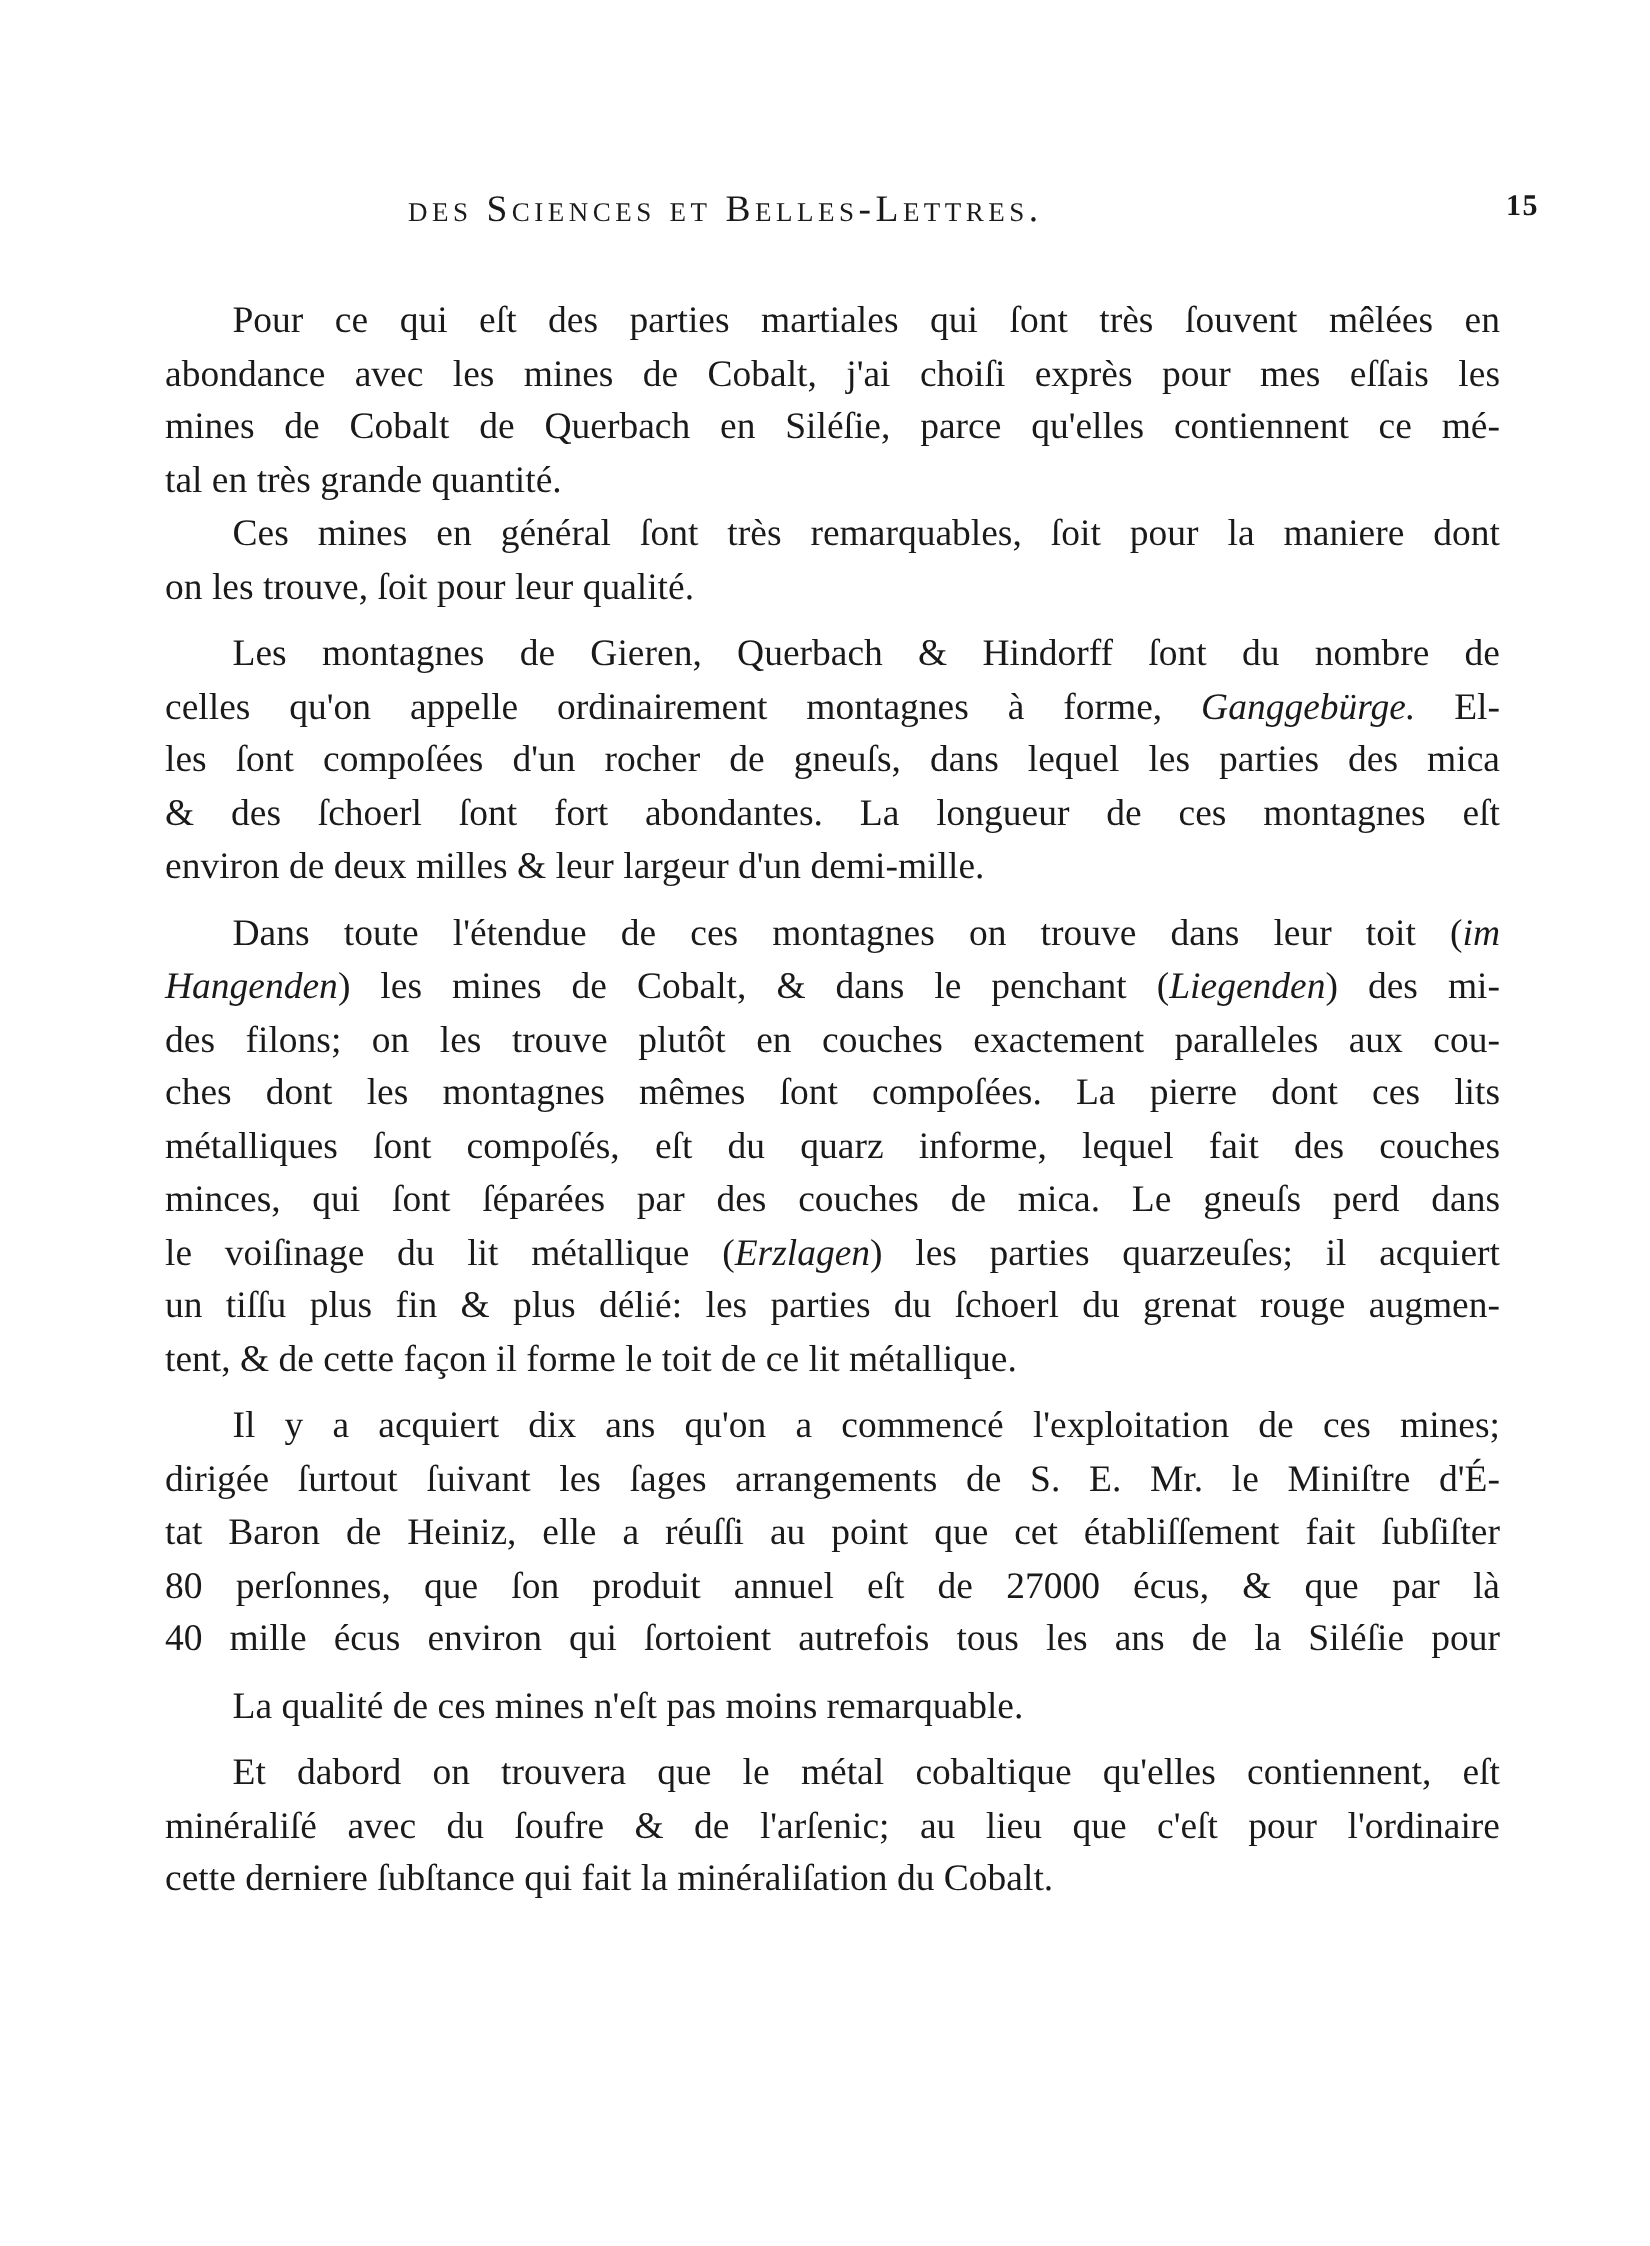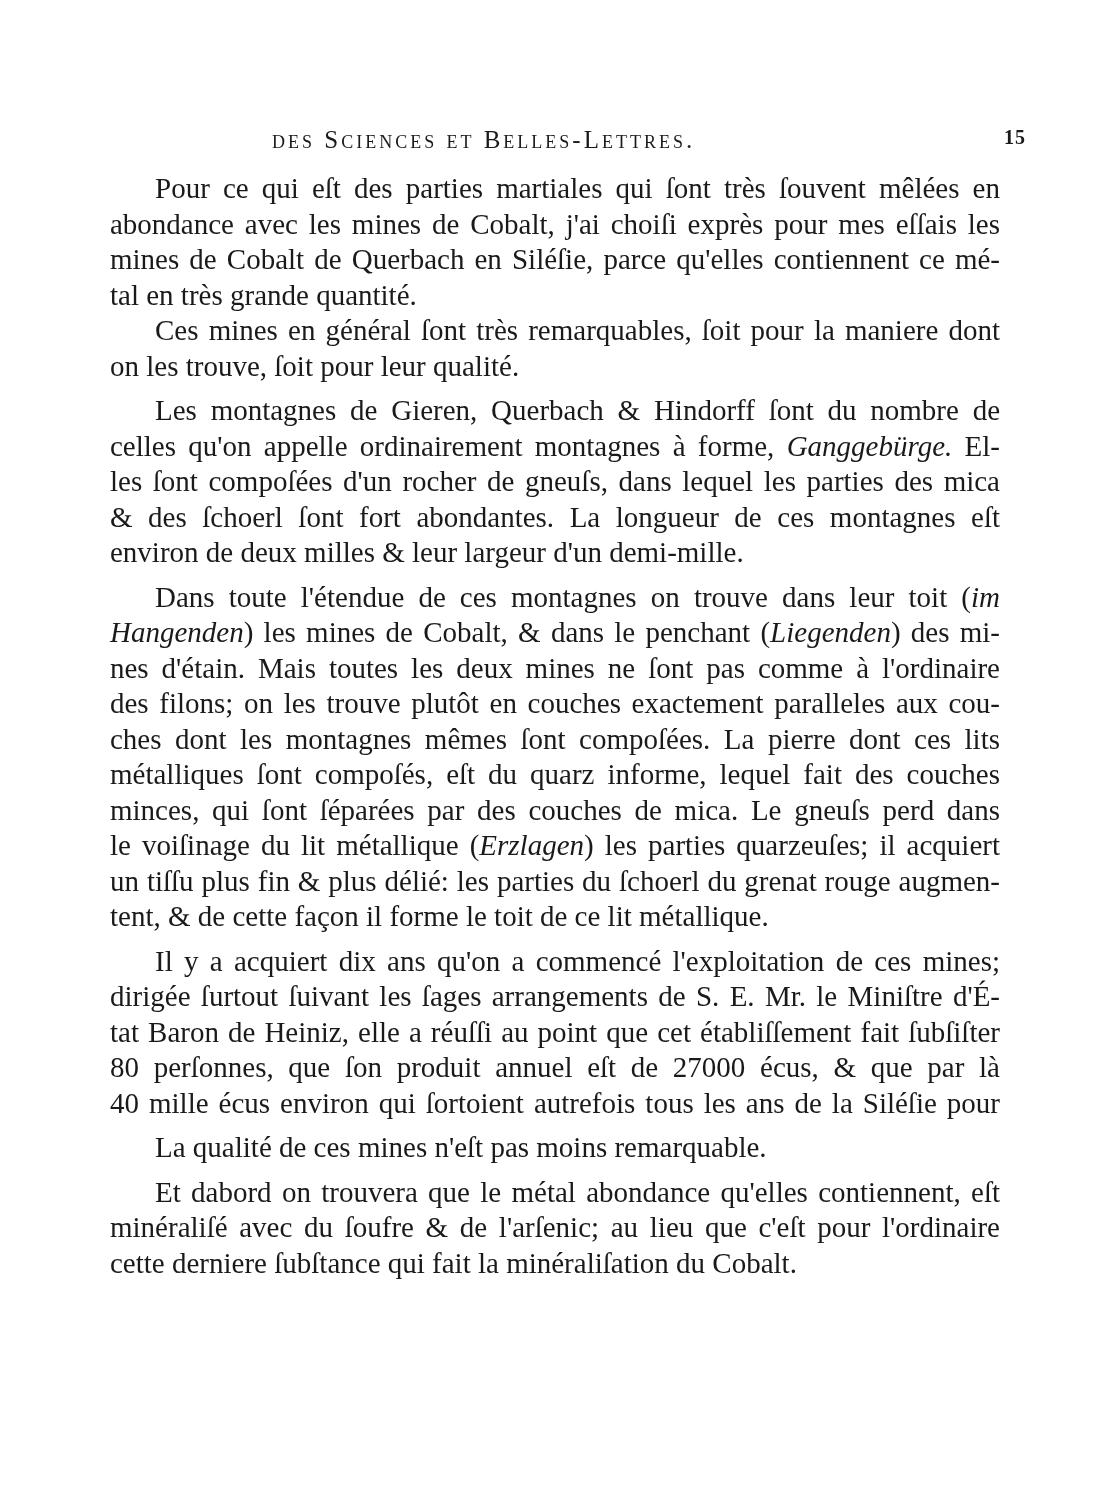--- a/index.html
+++ b/index.html
@@ -14,22 +14,22 @@
   .running-title {
     position: absolute; left: 272px; top: 0;
     font-size: 25px; letter-spacing: 3px; font-variant: small-caps;
     white-space: nowrap;
   }
   .page-number {
     position: absolute; left: 968px; top: 0; font-size: 20px;
     font-weight: bold; letter-spacing: 1px; margin-left: 36px;
   }
   .body-text {
-    position: absolute; left: 110px; top: 171px; width: 890px;
-    font-size: 29px; line-height: 35.5px;
+    position: absolute; left: 110px; top: 196px; width: 890px;
+    font-size: 25px; line-height: 35.5px;
   }
   .line {
     display: block; white-space: nowrap; text-align: justify;
     text-align-last: justify; height: 35.5px;
   }
   .line.last { text-align-last: left; }
   .line.indent { padding-left: 45px; }
   .para-gap { height: 9px; }
   i { font-style: italic; margin-top: 10px; }
 </style>
@@ -61,21 +61,20 @@
     <span class="line"><span>celles qu'on appelle ordinairement montagnes à forme, </span><i>Ganggebürge.</i><span> El-</span></span>
     <span class="line">les ſont compoſées d'un rocher de gneuſs, dans lequel les parties des mica</span>
     <span class="line">&amp; des ſchoerl ſont fort abondantes. La longueur de ces montagnes eſt</span>
     <span class="line last">environ de deux milles &amp; leur largeur d'un demi-mille.</span>
   </div>
   <div class="para-gap"></div>
 
   <div>
     <span class="line indent"><span>Dans toute l'étendue de ces montagnes on trouve dans leur toit (</span><i>im</i></span>
     <span class="line"><i>Hangenden</i><span>) les mines de Cobalt, &amp; dans le penchant (</span><i>Liegenden</i><span>) des mi-</span></span>
-    <span class="line">nes d'étain. Mais toutes les deux mines ne ſont pas comme à l'ordinaire</span>
     <span class="line">des filons; on les trouve plutôt en couches exactement paralleles aux cou-</span>
     <span class="line">ches dont les montagnes mêmes ſont compoſées. La pierre dont ces lits</span>
     <span class="line">métalliques ſont compoſés, eſt du quarz informe, lequel fait des couches</span>
     <span class="line">minces, qui ſont ſéparées par des couches de mica. Le gneuſs perd dans</span>
     <span class="line"><span>le voiſinage du lit métallique (</span><i>Erzlagen</i><span>) les parties quarzeuſes; il acquiert</span></span>
     <span class="line">un tiſſu plus fin &amp; plus délié: les parties du ſchoerl du grenat rouge augmen-</span>
     <span class="line last">tent, &amp; de cette façon il forme le toit de ce lit métallique.</span>
   </div>
   <div class="para-gap"></div>
 
@@ -87,18 +86,18 @@
     <span class="line">40 mille écus environ qui ſortoient autrefois tous les ans de la Siléſie pour</span>
   </div>
   <div class="para-gap"></div>
 
   <div>
     <span class="line indent last">La qualité de ces mines n'eſt pas moins remarquable.</span>
   </div>
   <div class="para-gap"></div>
 
   <div>
-    <span class="line indent">Et dabord on trouvera que le métal abondance qu'elles contiennent, eſt</span>
+    <span class="line indent">Et dabord on trouvera que le métal cobaltique qu'elles contiennent, eſt</span>
     <span class="line">minéraliſé avec du ſoufre &amp; de l'arſenic; au lieu que c'eſt pour l'ordinaire</span>
     <span class="line last">cette derniere ſubſtance qui fait la minéraliſation du Cobalt.</span>
   </div>
 
 </div>
 
 </body></html>

